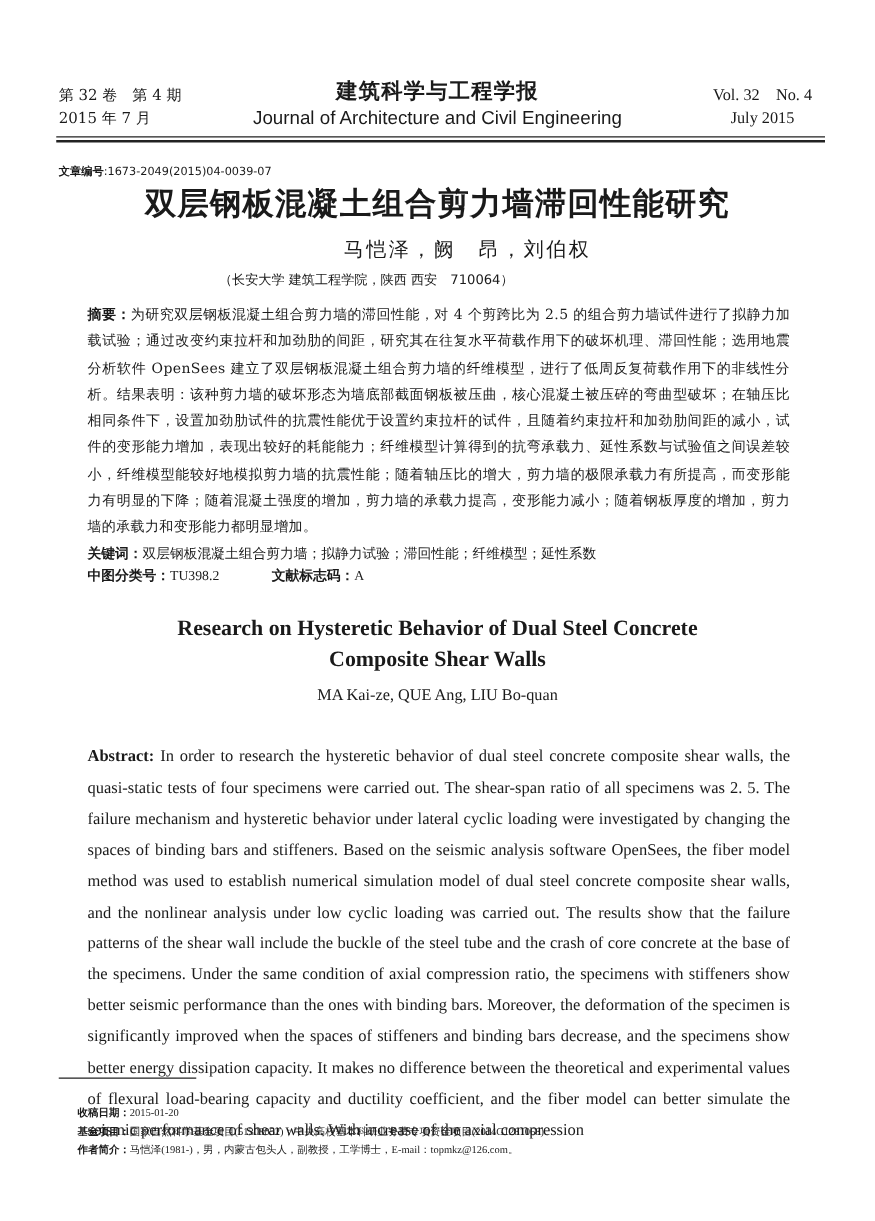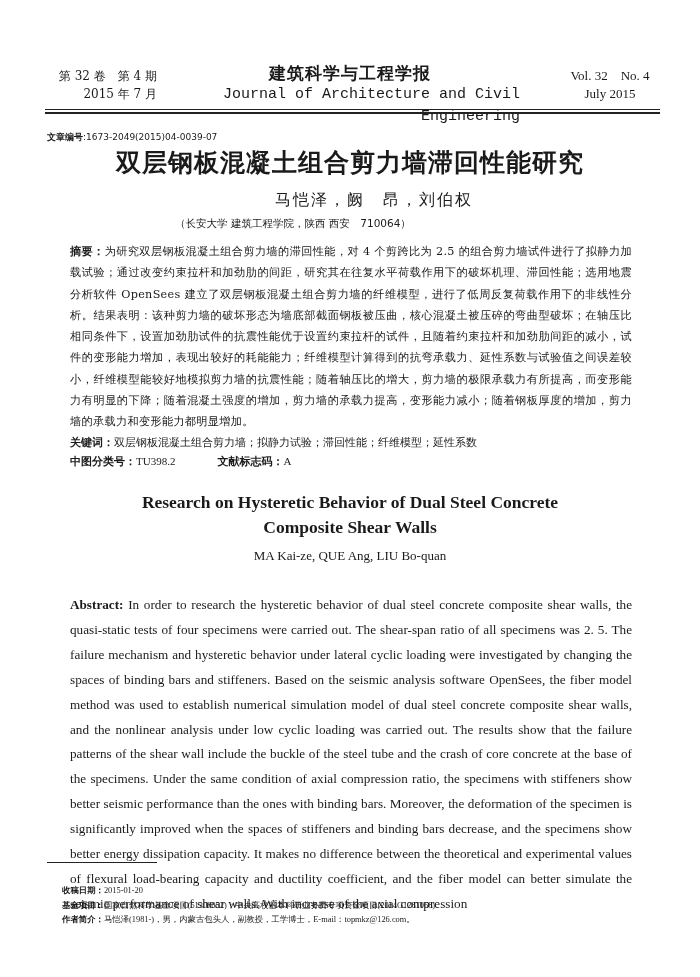--- a/index.html
+++ b/index.html
@@ -1,23 +1,23 @@
 <!DOCTYPE html>
 <html><head>
   <meta charset="utf-8">
   <style>
     html, body { margin: 0; padding: 0; background: #ffffff; }
     body { width: 700px; height: 977px; position: relative; overflow: hidden; color: #1a1a1a; font-family: "DejaVu Serif", serif; }
     .page { position: absolute; left: 0; top: 0; width: 700px; height: 977px; }
 
     
-    .hdr-left { position: absolute; left: 47px; top: 67px; width: 110px; text-align: right; font-size: 12px; line-height: 18px; font-family: "DejaVu Serif", serif; }
+    .hdr-left { position: absolute; left: 47px; top: 67px; width: 110px; text-align: left; font-size: 12px; line-height: 18px; font-family: "DejaVu Serif", serif; }
     .hdr-center { position: absolute; left: 180px; top: 62px; width: 340px; text-align: center; }
     .hdr-center .cn { font-size: 17px; font-weight: bold; letter-spacing: 1px; line-height: 22px; font-family: "DejaVu Serif", serif; }
-    .hdr-center .en { font-size: 15px; line-height: 22px; font-family: Liberation Mono, monospace; text-align: right; }
+    .hdr-center .en { font-size: 15px; line-height: 22px; font-family: Liberation Sans, sans-serif; }
     .hdr-right { position: absolute; left: 560px; top: 67px; width: 100px; text-align: right; font-size: 13px; line-height: 18px; font-family: "Liberation Serif", serif; }
     .hdr-right div { text-align: center; }
     .rule-thin { position: absolute; left: 45px; width: 615px; top: 109px; height: 1px; background: #222; }
     .rule-thick { position: absolute; left: 45px; width: 615px; top: 112px; height: 2px; background: #222; }
 
     .article-no { position: absolute; left: 47px; top: 131px; font-size: 9px; font-family: "DejaVu Sans", sans-serif; }
     .article-no b { font-weight: bold; }
 
     .title-cn { position: absolute; left: 0; width: 700px; top: 146px; text-align: center; font-size: 25px; font-weight: bold; letter-spacing: 1px; font-family: "DejaVu Sans", sans-serif; }
     .authors-cn { position: absolute; left: 0; width: 700px; top: 190px; text-align: center; font-size: 16px; letter-spacing: 2px; font-family: "DejaVu Serif", serif; padding-left: 24px; }

